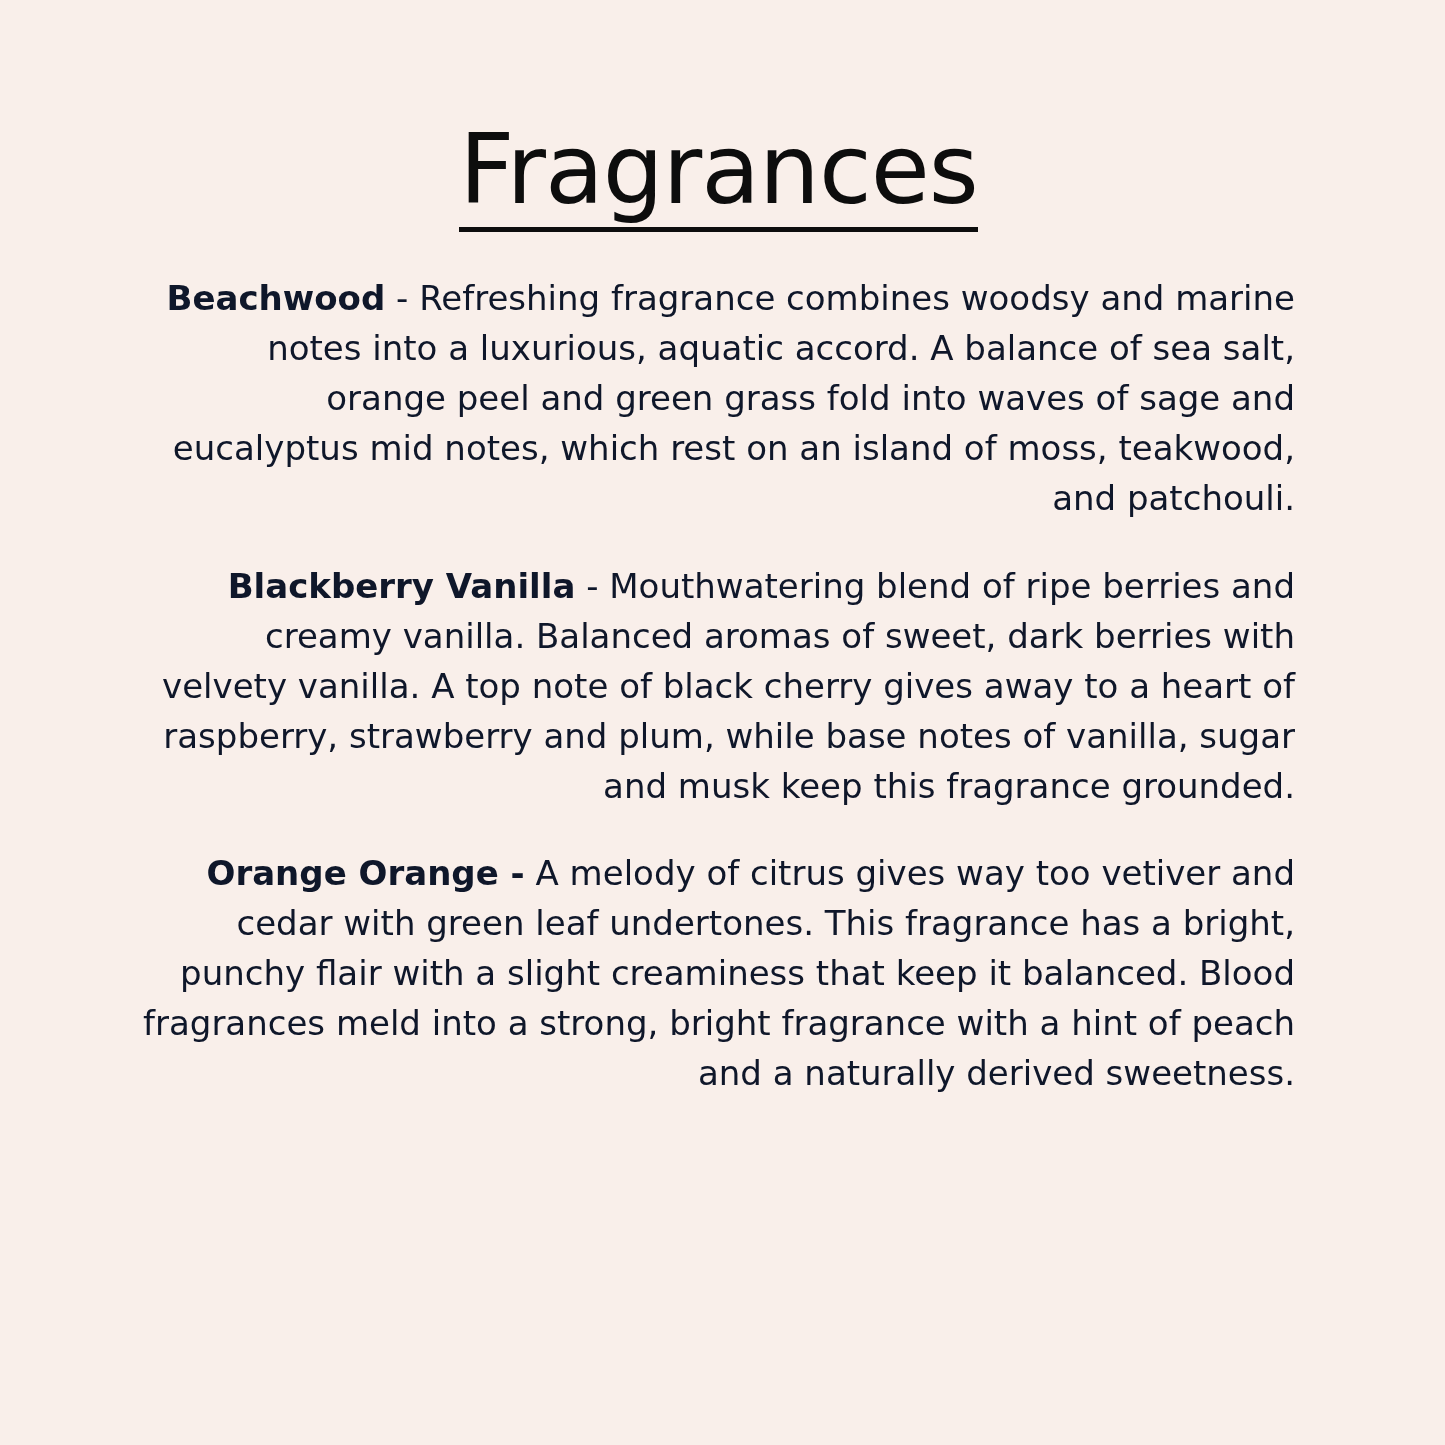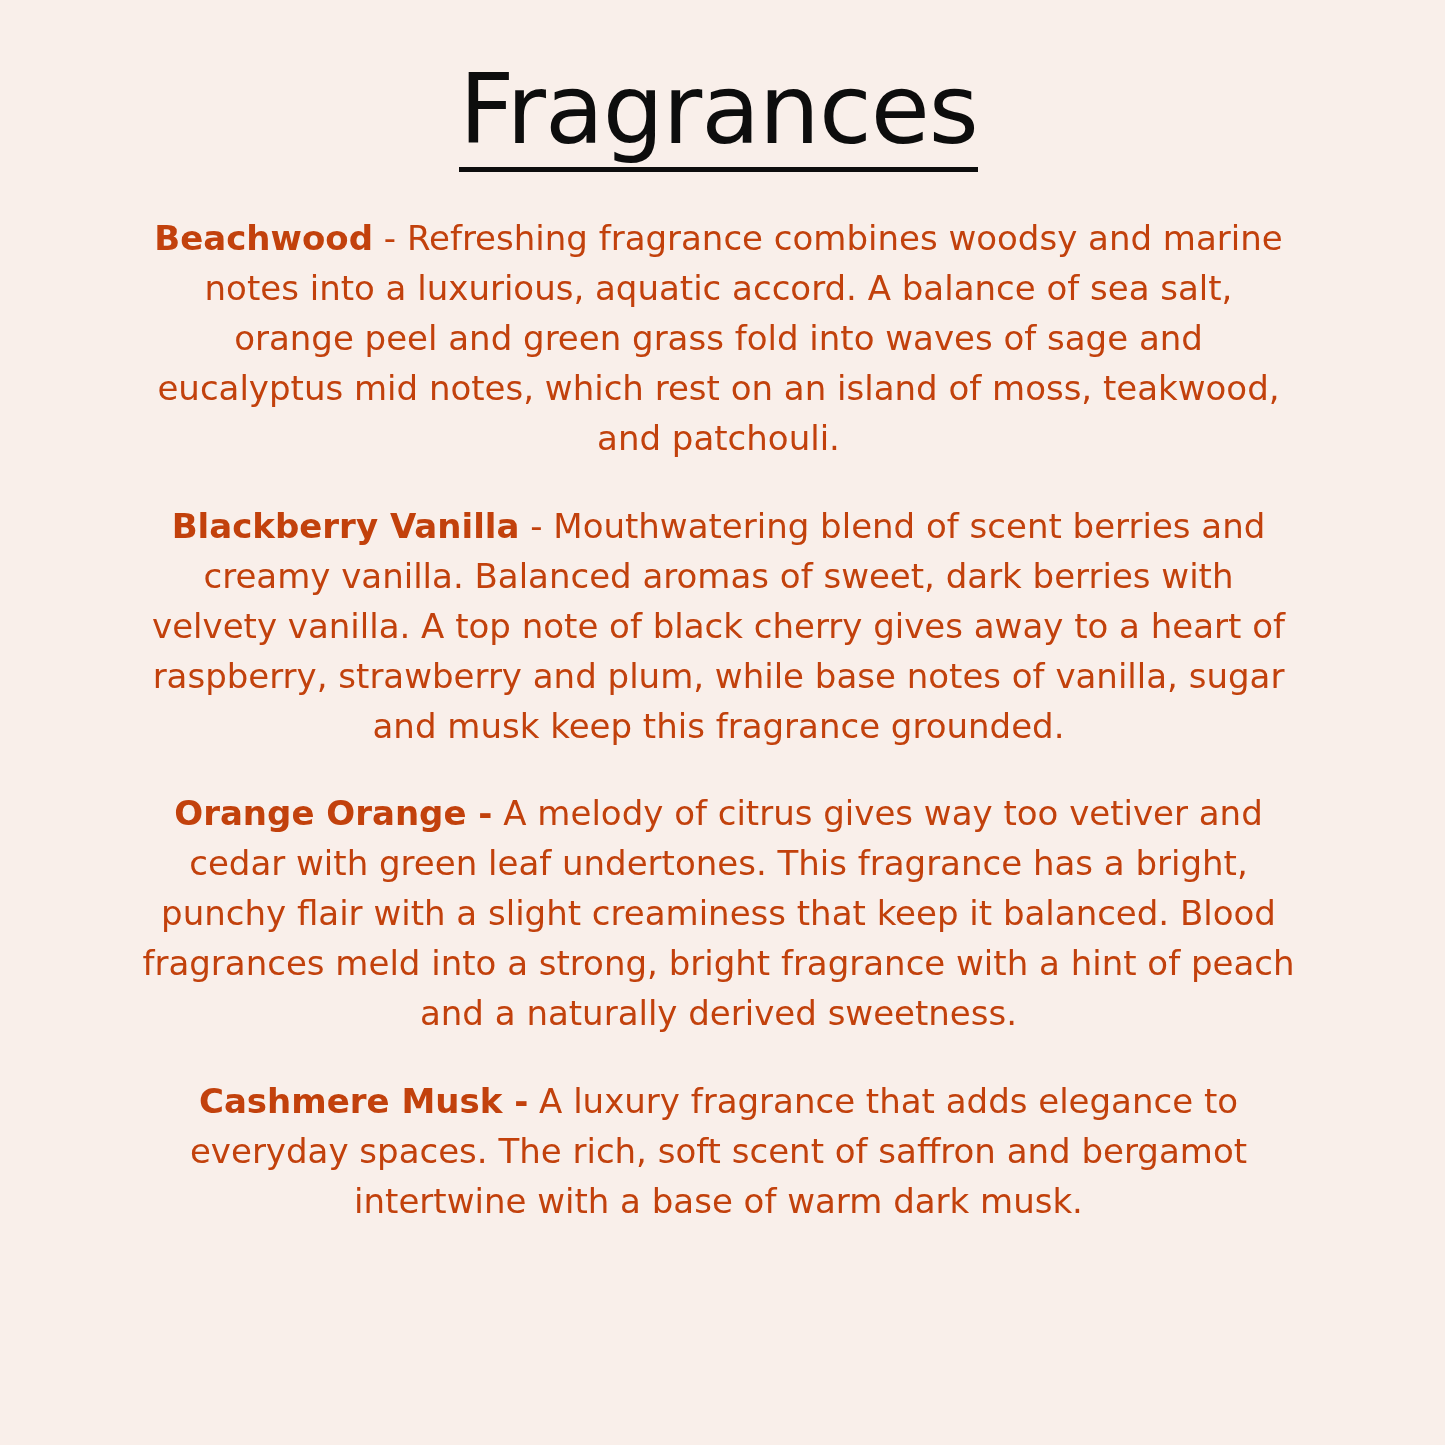--- a/index.html
+++ b/index.html
@@ -11,21 +11,21 @@
     height: 1445px;
     background: #f9efea;
     font-family: "DejaVu Sans", sans-serif;
     color: #111111;
     overflow: hidden;
   }
   .page {
     width: 1445px;
     height: 1199px;
     box-sizing: border-box;
-    padding: 60px 150px 0 142px;
+    padding: 120px 150px 0 142px;
     background: #f9efea;
   }
   .title {
     text-align: center;
     font-size: 96px;
     font-weight: 400;
     letter-spacing: -1px;
     line-height: 1.05;
     margin: 0 0 42px 0;
     color: #0d0d0d;
@@ -35,22 +35,22 @@
     border-bottom: 5px solid #0d0d0d;
     padding-bottom: 6px;
   }
   .entries {
     display: block;
   }
   .entry {
     font-size: 34px;
     line-height: 1.47;
     margin: 0 0 38px 0;
-    color: #c2410c;
-    text-align: center;
+    color: #0f172a;
+    text-align: right;
     max-width: 1160px;
   }
   .entry:last-child {
     margin-bottom: 0;
   }
   .entry .name {
     font-weight: 700;
   }
   .entry .body {
     font-weight: 400;
@@ -65,26 +65,23 @@
     <span>Fragrances</span>
   </h1>
 
   <div class="entries">
 
     <p class="entry">
       <span class="name">Beachwood</span><span class="body"> - Refreshing fragrance combines woodsy and marine notes into a luxurious, aquatic accord. A balance of sea salt, orange peel and green grass fold into waves of sage and eucalyptus mid notes, which rest on an island of moss, teakwood, and patchouli.</span>
     </p>
 
     <p class="entry">
-      <span class="name">Blackberry Vanilla</span><span class="body"> - Mouthwatering blend of scent berries and creamy vanilla. Balanced aromas of sweet, dark berries with velvety vanilla. A top note of black cherry gives away to a heart of raspberry, strawberry and plum, while base notes of vanilla, sugar and musk keep this fragrance grounded.</span>
+      <span class="name">Blackberry Vanilla</span><span class="body"> - Mouthwatering blend of ripe berries and creamy vanilla. Balanced aromas of sweet, dark berries with velvety vanilla. A top note of black cherry gives away to a heart of raspberry, strawberry and plum, while base notes of vanilla, sugar and musk keep this fragrance grounded.</span>
     </p>
 
     <p class="entry">
       <span class="name">Orange Orange -</span><span class="body"> A melody of citrus gives way too vetiver and cedar with green leaf undertones. This fragrance has a bright, punchy flair with a slight creaminess that keep it balanced. Blood fragrances meld into a strong, bright fragrance with a hint of peach and a naturally derived sweetness.</span>
     </p>
 
-    <p class="entry">
-      <span class="name">Cashmere Musk -</span><span class="body"> A luxury fragrance that adds elegance to everyday spaces. The rich, soft scent of saffron and bergamot intertwine with a base of warm dark musk.</span>
-    </p>
 
   </div>
 
 </div>
 
 </body></html>

